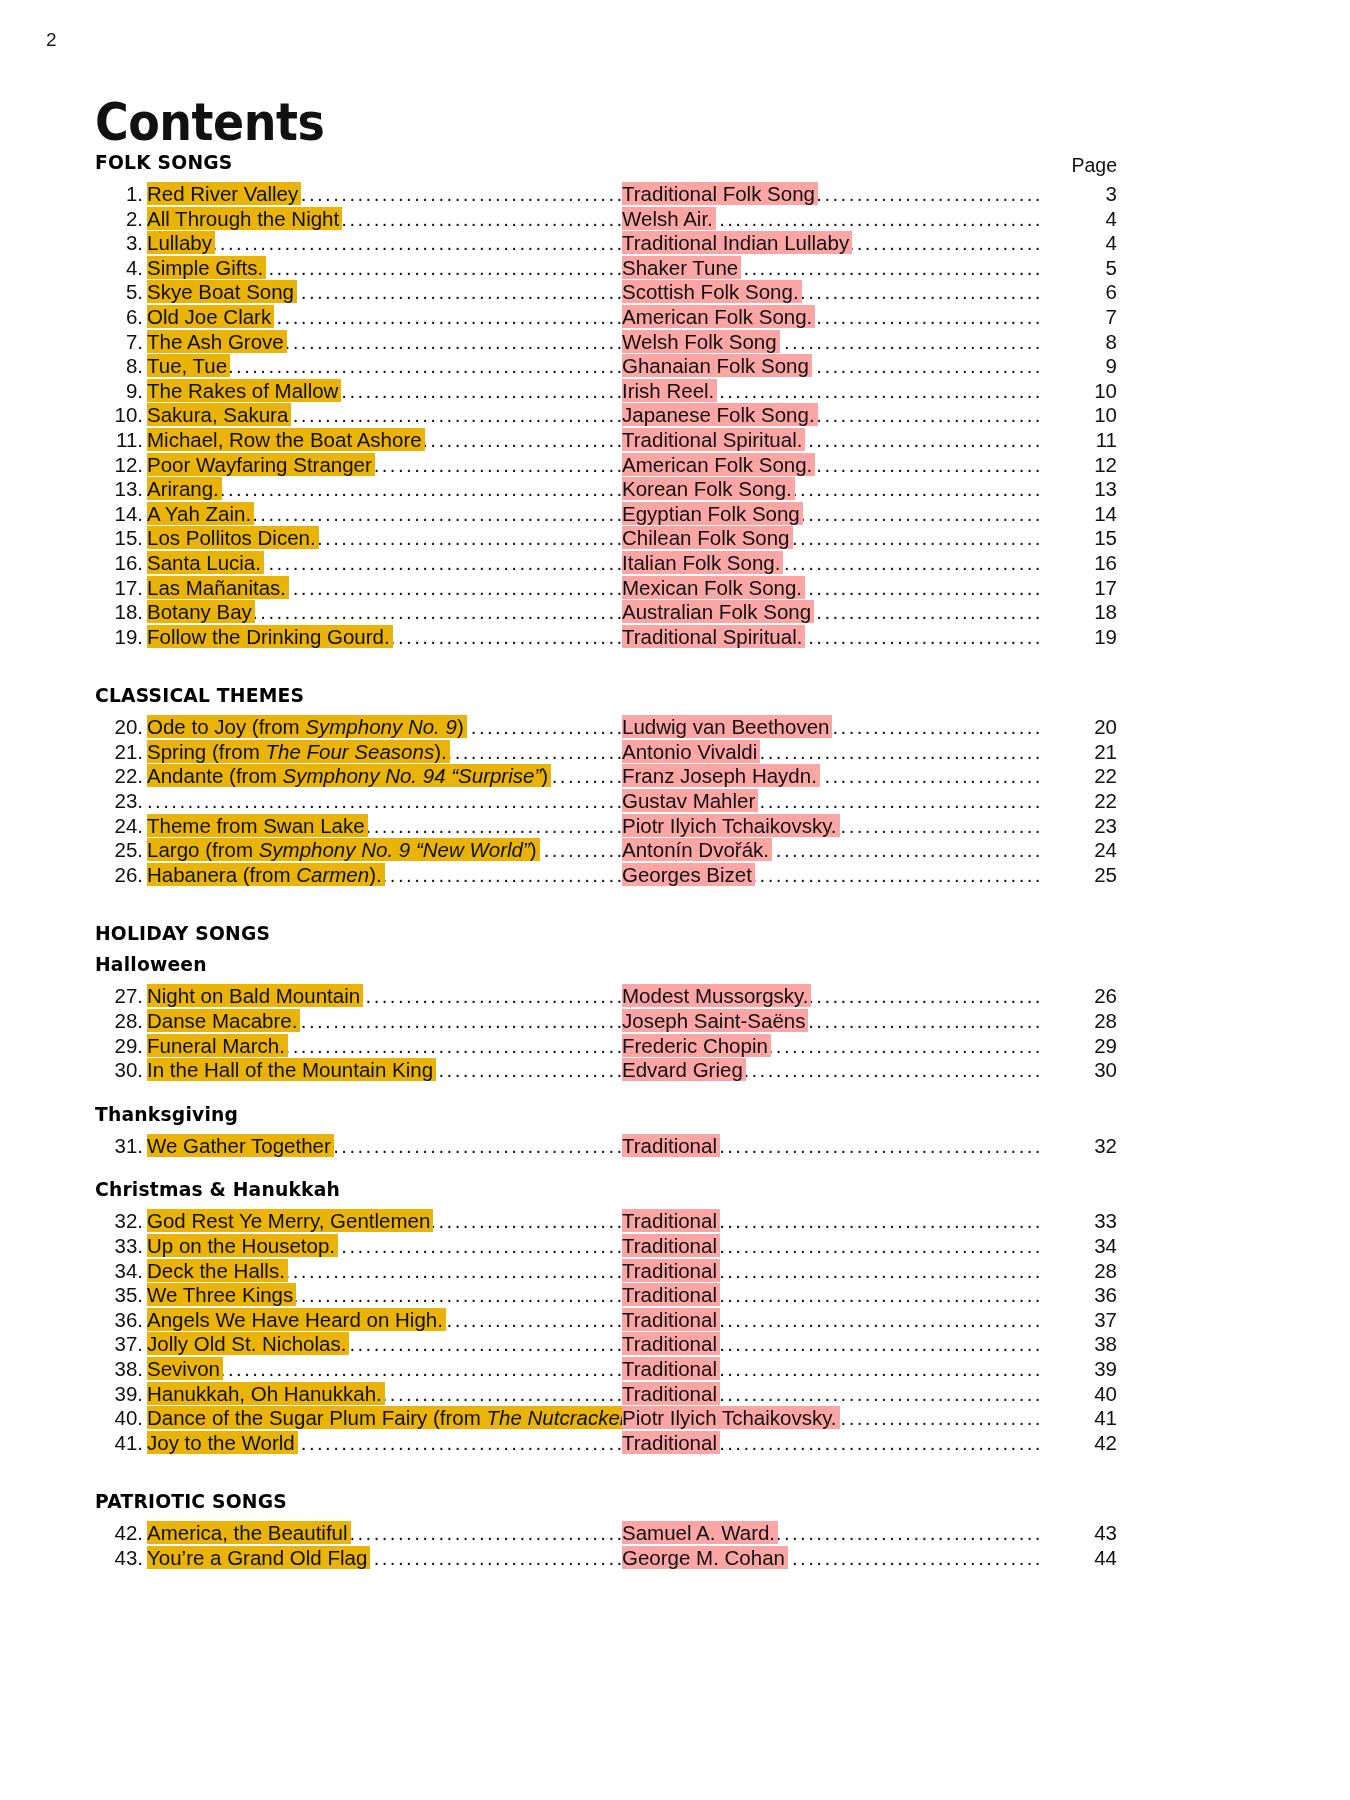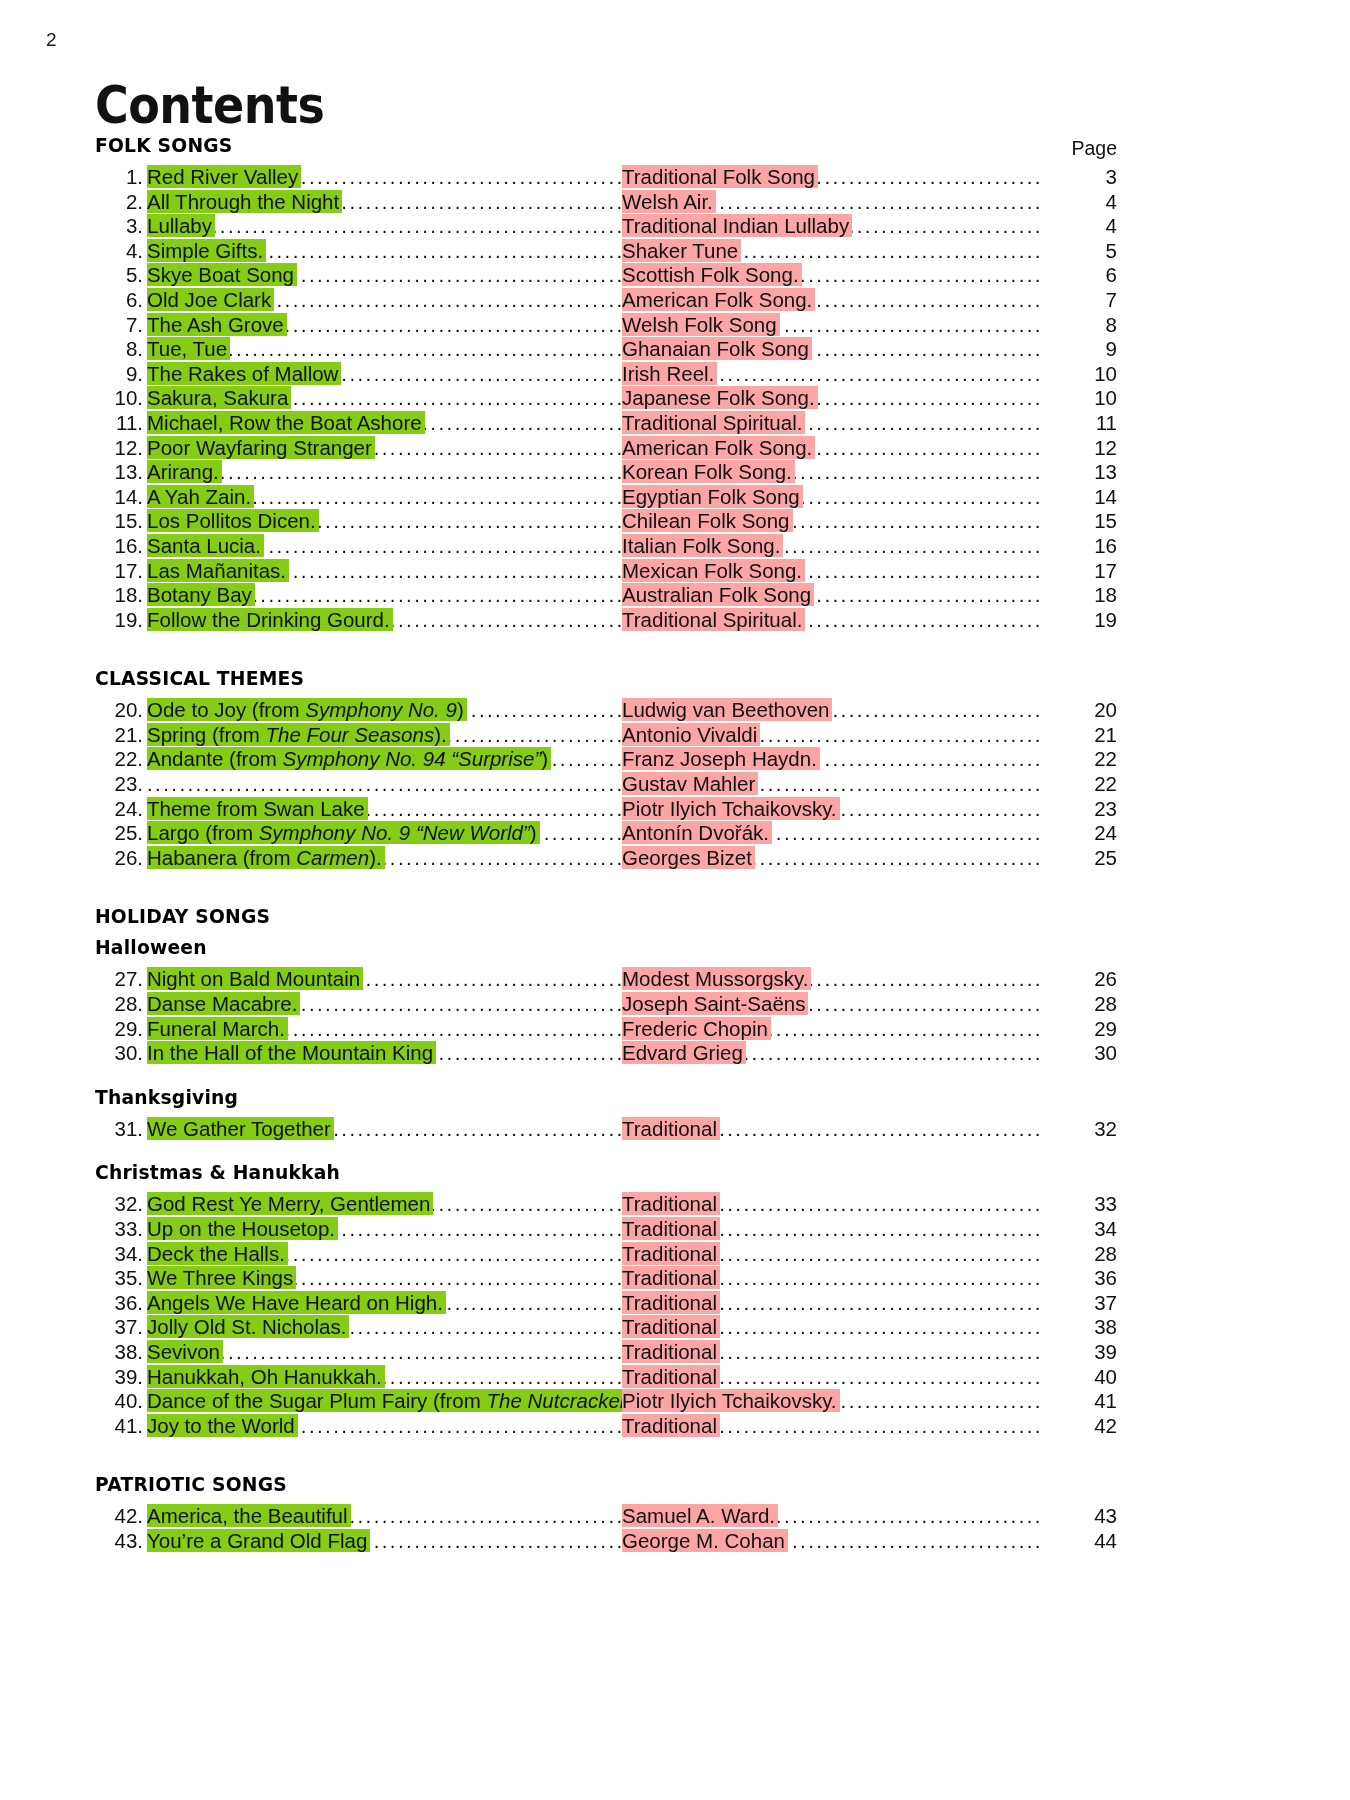--- a/index.html
+++ b/index.html
@@ -26,21 +26,21 @@
     position: absolute;
     left: 46px;
     top: 30px;
     font-size: 19px;
     line-height: 1;
     color: #1a1a1a;
   }
   .content-area {
     position: absolute;
     left: 95px;
-    top: 79px;
+    top: 96px;
     width: 1022px;
   }
   .title {
     font-family: "DejaVu Sans", sans-serif;
     font-weight: bold;
     font-size: 46px;
     letter-spacing: -0.5px;
     line-height: 1.0;
     margin: 0 0 6px 0;
     color: #111111;
@@ -87,21 +87,21 @@
     letter-spacing: 0px;
   }
   .titlecell {
     position: absolute;
     left: 52px;
     right: 0;
     overflow: hidden;
     height: 24.6px;
   }
   .t-text {
-    background: #84cc16;
+    background: #eab308;
     padding-right: 3px;
     position: relative;
     z-index: 2;
   }
   .t-text i { }
   .leader1 {
     position: absolute;
     left: 0;
     right: 0;
     top: 0;

